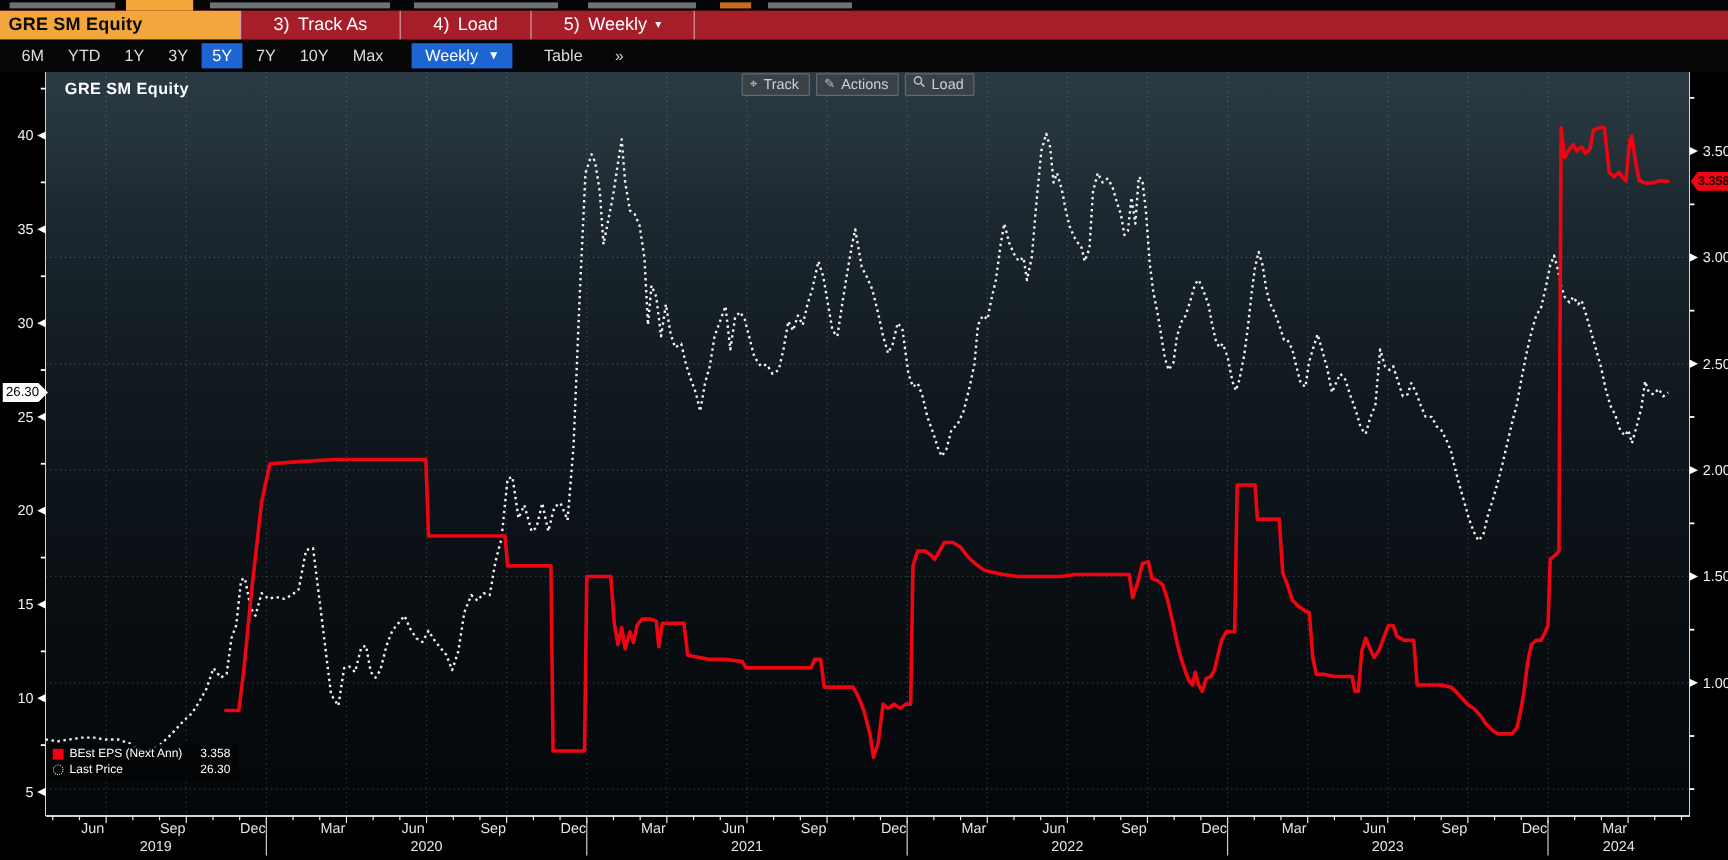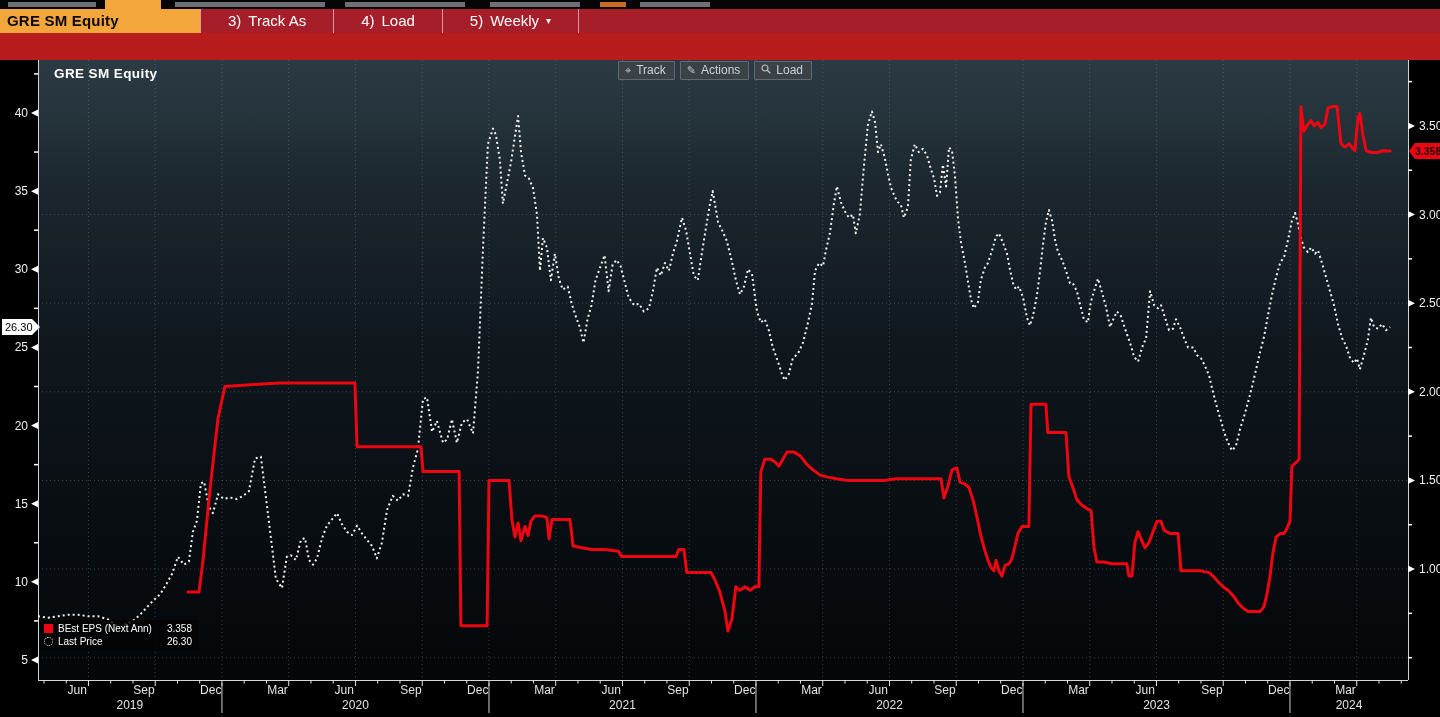--- a/index.html
+++ b/index.html
@@ -75,20 +75,36 @@
     <div class="rsep"></div>
     <div class="rbtn">
       <span>5)</span>
       <span>Weekly</span>
       <span class="caret">▾</span>
     </div>
     <div class="rsep"></div>
     <div class="redfill"></div>
   </div>
 
+  <div class="tabbar">
+    <div class="tab">6M</div>
+    <div class="tab">YTD</div>
+    <div class="tab">1Y</div>
+    <div class="tab">3Y</div>
+    <div class="tab sel">5Y</div>
+    <div class="tab">7Y</div>
+    <div class="tab">10Y</div>
+    <div class="tab">Max</div>
+    <div class="tab blue">
+      <span>Weekly</span>
+      <span class="caret">▼</span>
+    </div>
+    <div class="tab table">Table</div>
+    <div class="tab more">»</div>
+  </div>
 
   <div class="chartwrap">
     <svg id="chart-svg" width="1440" height="657" viewBox="0 60 1440 657">
         <defs>
           <linearGradient id="plotgrad" x1="0" y1="0" x2="0" y2="1">
             <stop offset="0%" stop-color="#2b3a43"></stop>
             <stop offset="9%" stop-color="#25333b"></stop>
             <stop offset="22%" stop-color="#1a252d"></stop>
             <stop offset="45%" stop-color="#10181e"></stop>
             <stop offset="75%" stop-color="#080d11"></stop>

